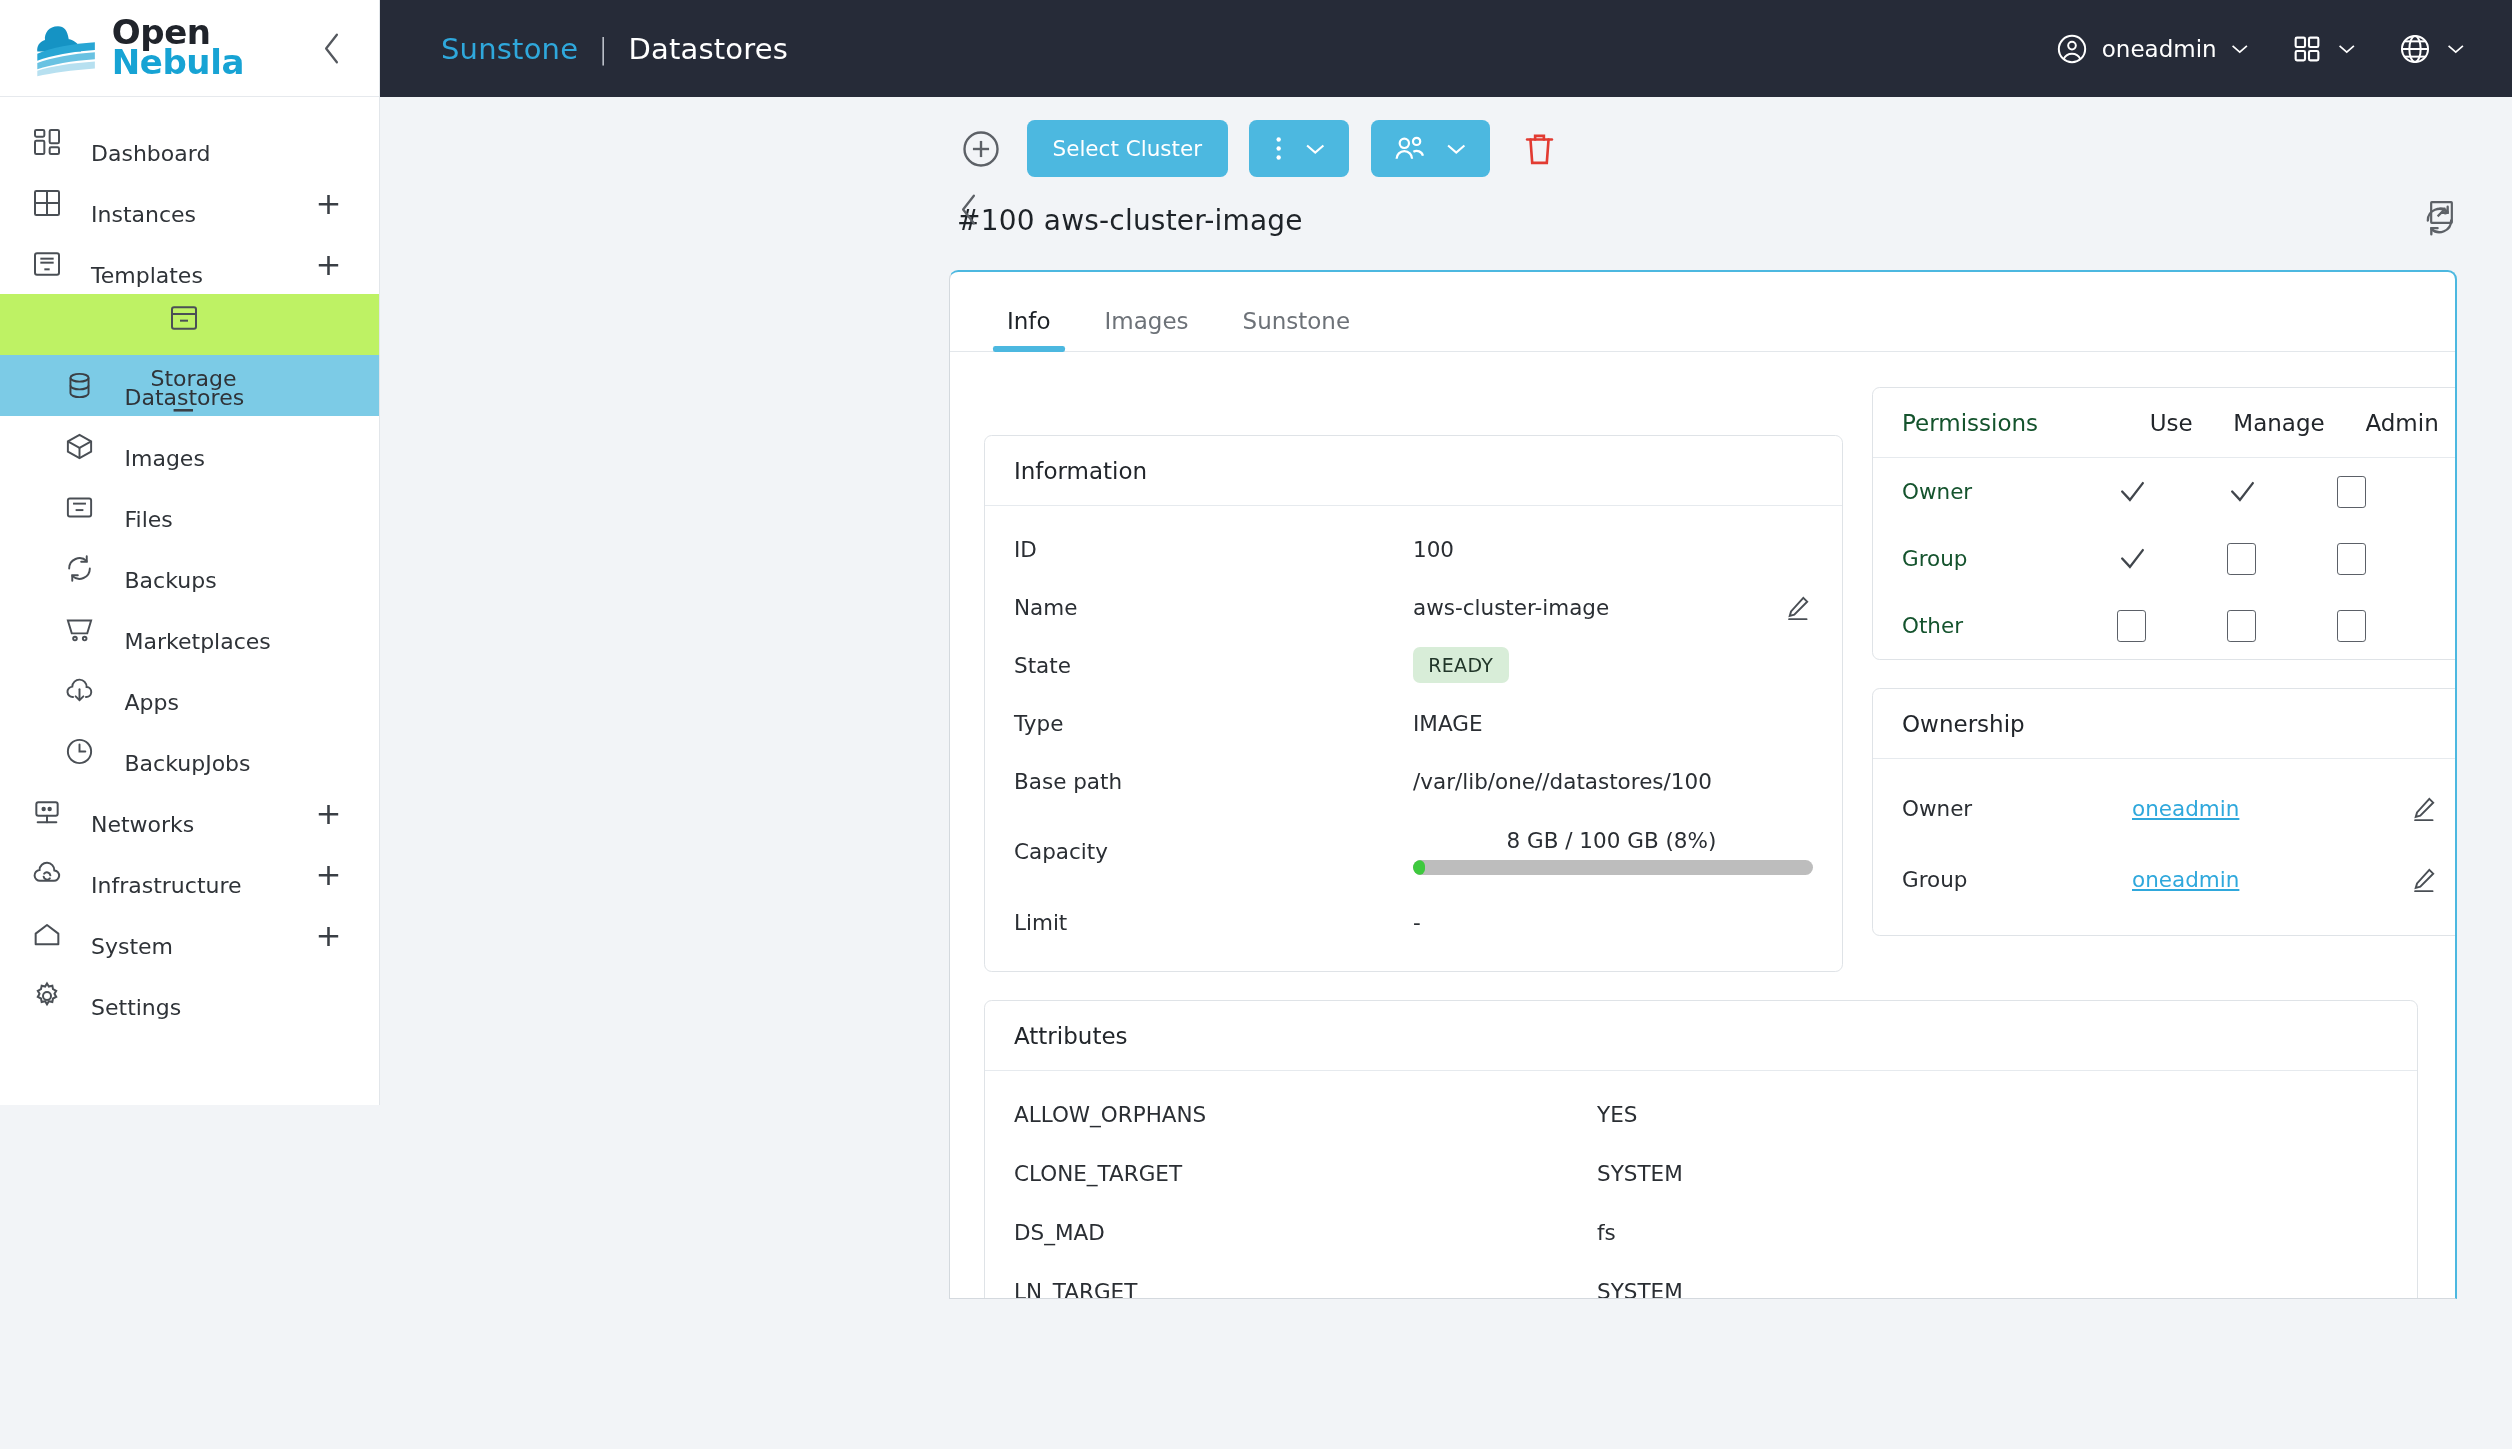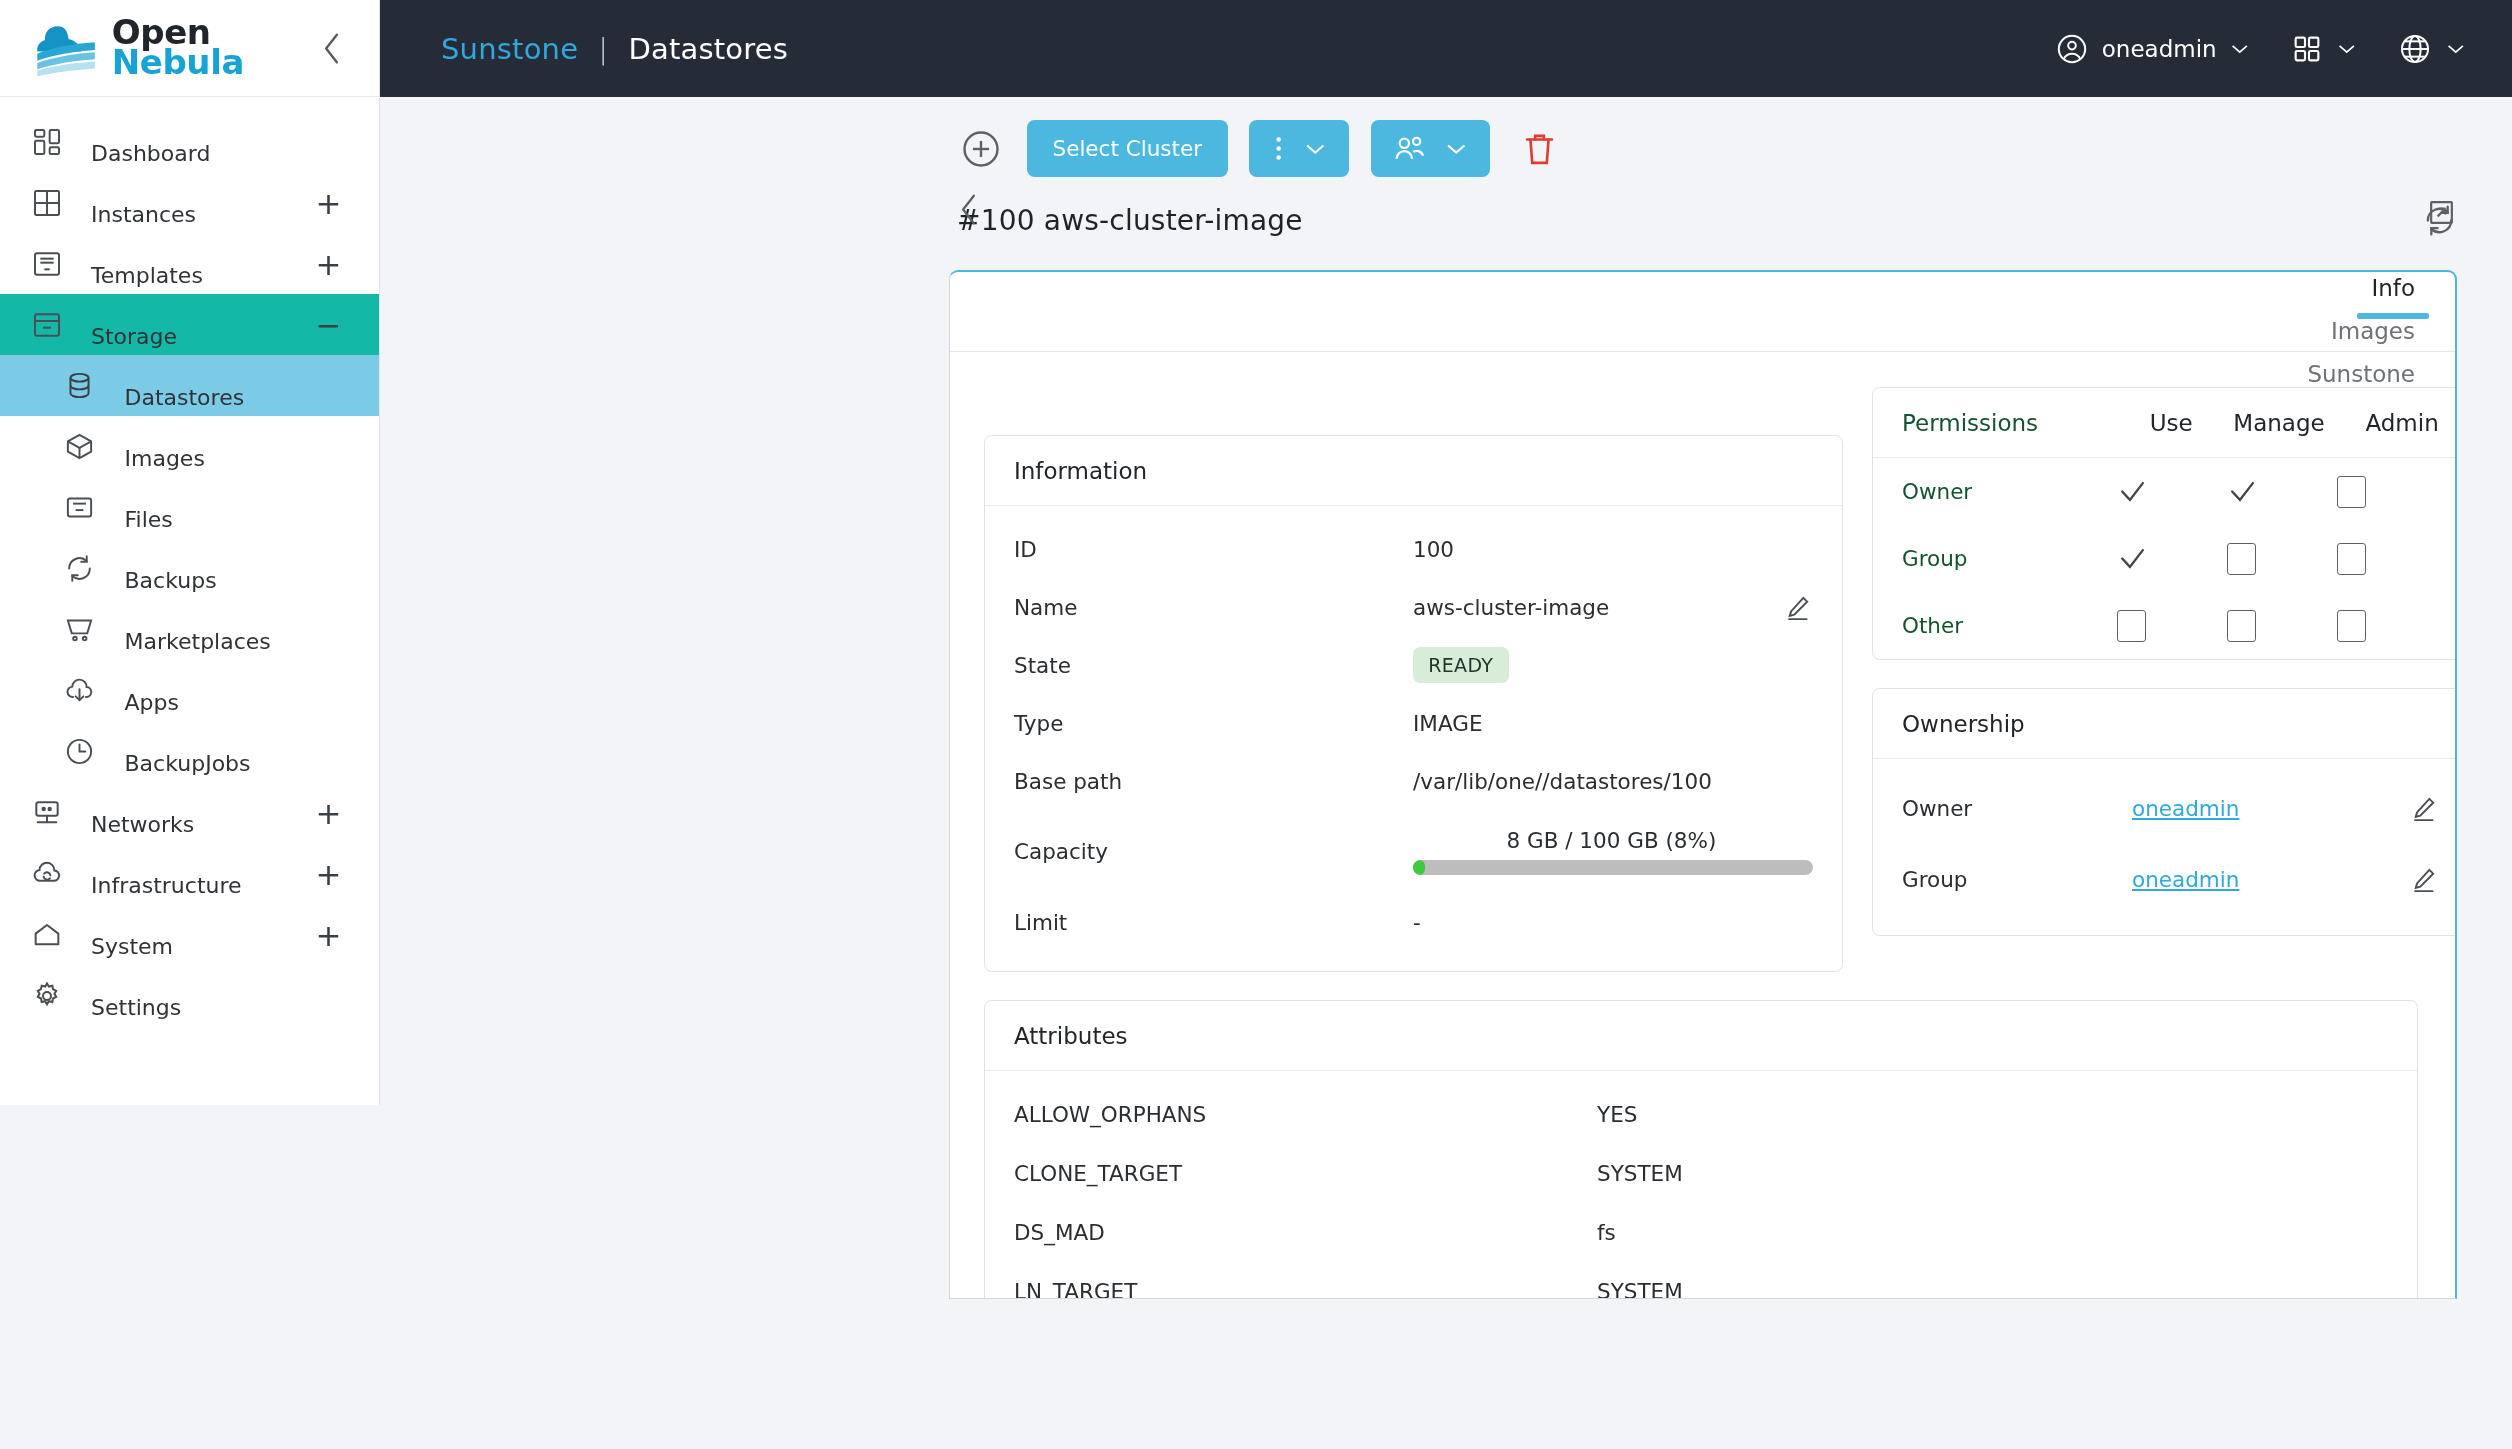--- a/index.html
+++ b/index.html
@@ -49,21 +49,21 @@
   .nav-item .label {
     flex: 1; font-size: 22px; color: #2f3338;
     font-family: "DejaVu Sans", sans-serif; padding-left: 20px;
     white-space: nowrap;
     margin-top: 24px;
   }
   .nav-item .adorn {
     width: 31px; display: flex; align-items: center;
     justify-content: center; color: #3a3f45;
   }
-  .nav-item.parent-open { background: #14b8a6; }
+  .nav-item.parent-open { background: #bef264; flex-direction: column; }
   .nav-item.active { background: #7ccbe6; }
   .nav-item.child { padding-left: 55px; }
   .nav-item.child .label { font-size: 22px; padding-left: 21.5px; }
 
   
   .main { flex: 1; display: flex; flex-direction: column; min-width: 0; }
 
   .topbar {
     height: 97px; background: #262b38; display: flex;
     align-items: center; padding: 0 46px 0 61px; flex: 0 0 97px;
@@ -120,21 +120,21 @@
   .card {
     margin: 32px 55px 0 569px;
     background: #ffffff; border: 0.8px solid #d4d9de;
     border-top: 2.3px solid #4cb8e0;
     border-right: 2.3px solid #4cb8e0;
     border-radius: 9.2px 9.2px 0 0;
     height: 1029px; overflow: hidden;
   }
   .tabs {
     display: flex; align-items: flex-end; height: 80px;
-    padding: 3px 0 0 43px; border-bottom: 0.8px solid #e3e7eb; flex-direction: column;
+    padding: 12px 0 0 43px; border-bottom: 0.8px solid #e3e7eb;
   }
   .tab {
     font-size: 23px; color: #6d7278; padding: 0 14px 17px 14px;
     margin-right: 26px; cursor: pointer; position: relative;
   }
   .tab.active { color: #1e2328; }
   .tab.active::after {
     content: ""; position: absolute; left: 0; right: 0; bottom: -0.8px;
     height: 5.4px; background: #4cb8e0; border-radius: 2.3px;
   }

